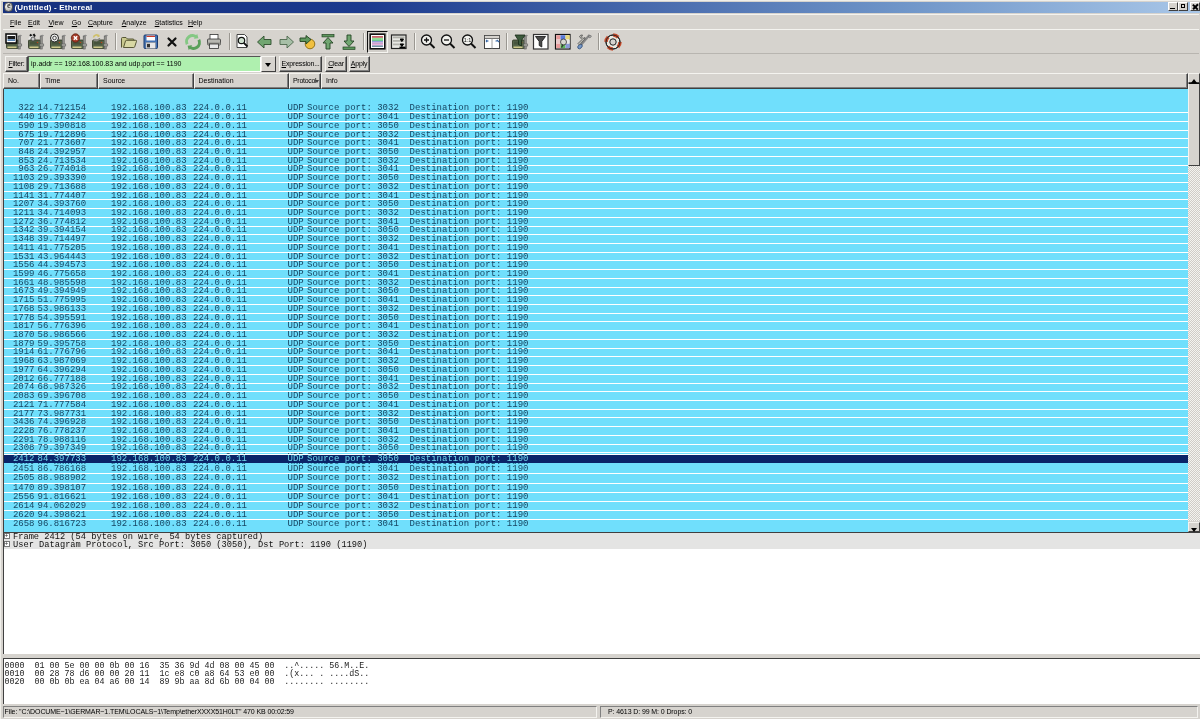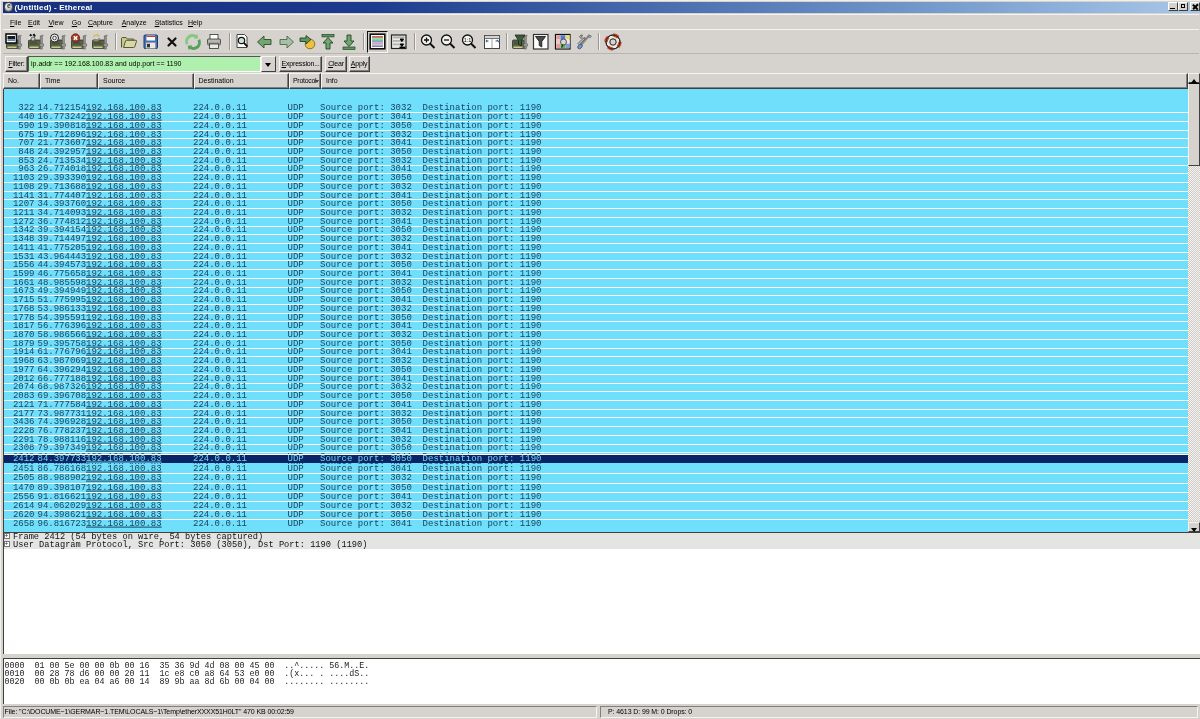--- a/index.html
+++ b/index.html
@@ -49,21 +49,21 @@
   box-shadow:inset -1px -1px 0 #808080; line-height:14px; padding-left:4px; white-space:nowrap; overflow:hidden; }
 
 #list { position:absolute; left:2px; top:87.5px; width:1184.5px; height:443px; background:#70dffc; overflow:hidden;
   border-left:1px solid #404040; }
 .r { position:relative; height:8.73px; border-top:1px solid #fff; background:#70dffc;
   font-family:"Liberation Mono",monospace; font-size:9px; color:#174663; }
 #after .r { height:9.17px; }
 .r:first-child { border-top:none; height:7.73px; }
 .r span { position:absolute; top:50%; transform:translateY(-54%); white-space:pre; }
 .c0 { left:0; width:30.5px; text-align:right; }
-.c1 { left:33.5px; } .c2 { left:82px;text-decoration:underline; } .c3 { left:189px; } .c4 { left:283.5px; } .c5 { left:316px; }
+.c1 { left:33.5px; } .c2 { left:107px; } .c3 { left:189px; } .c4 { left:283.5px; } .c5 { left:303px; }
 #selrow .r { background:#0a2468; color:#70d8ee; border-top:1px solid #fff; height:9.1px; }
 #before,#selrow,#after { position:absolute; left:0; width:1184.5px; }
 #before { top:0;margin-top:16px; }
 
 #vsb { position:absolute; left:1186.5px; top:72px; width:12.5px; height:459px;
   background:#d6d3ce; }
 .sbtn { position:absolute; left:0; width:12.5px; height:10px; background:#d6d3ce;
   border-top:1px solid #f4f3ef; border-left:1px solid #f4f3ef; border-right:1px solid #404040; border-bottom:1px solid #404040; }
 .sbtn:after { content:""; position:absolute; left:2.6px; border:3.2px solid transparent; }
 #sbup:after { top:1.8px; border-bottom:4.5px solid #000; }

